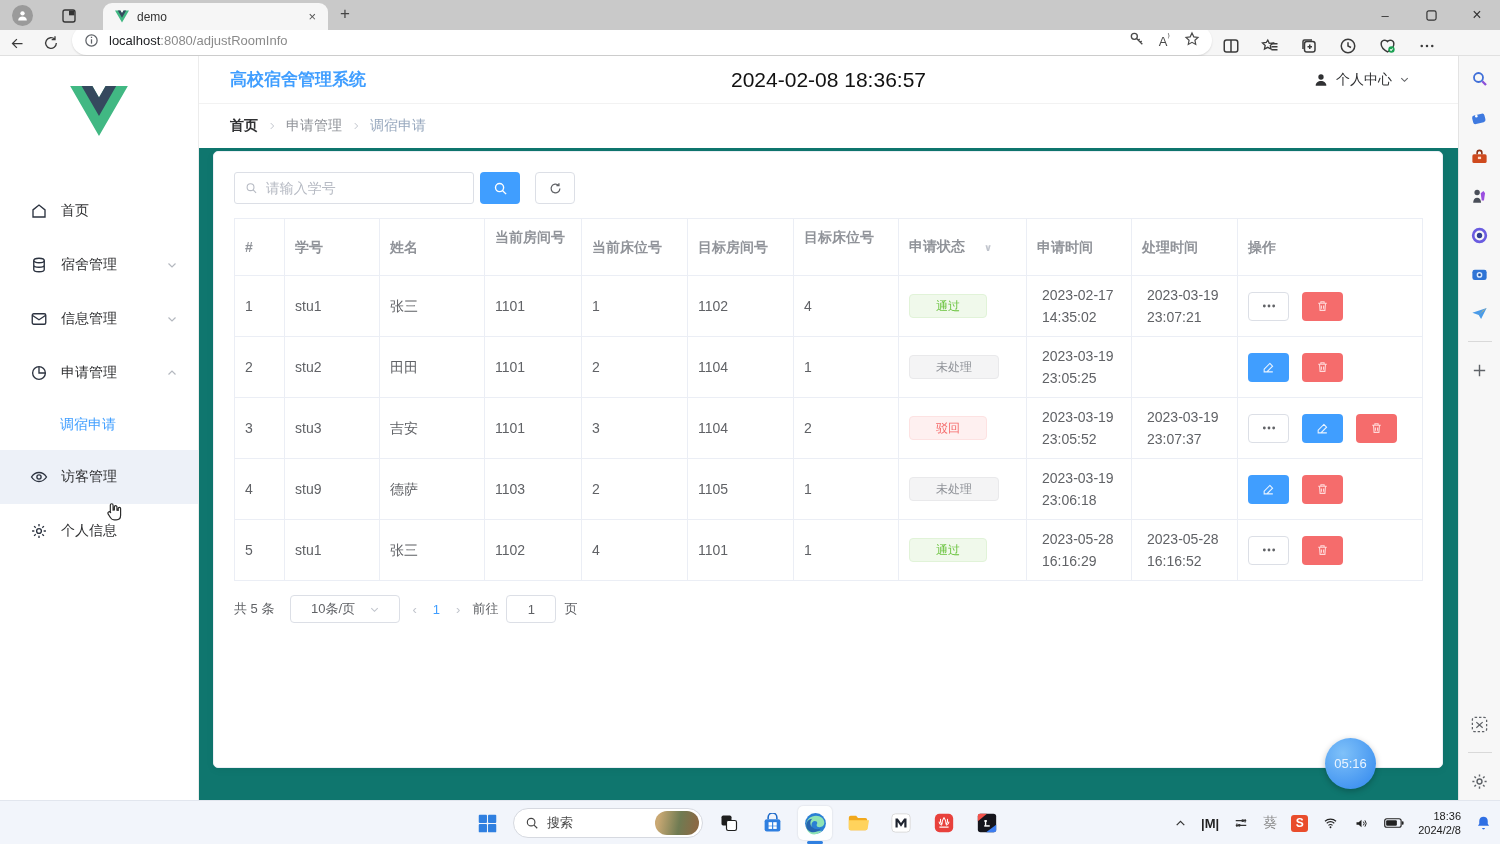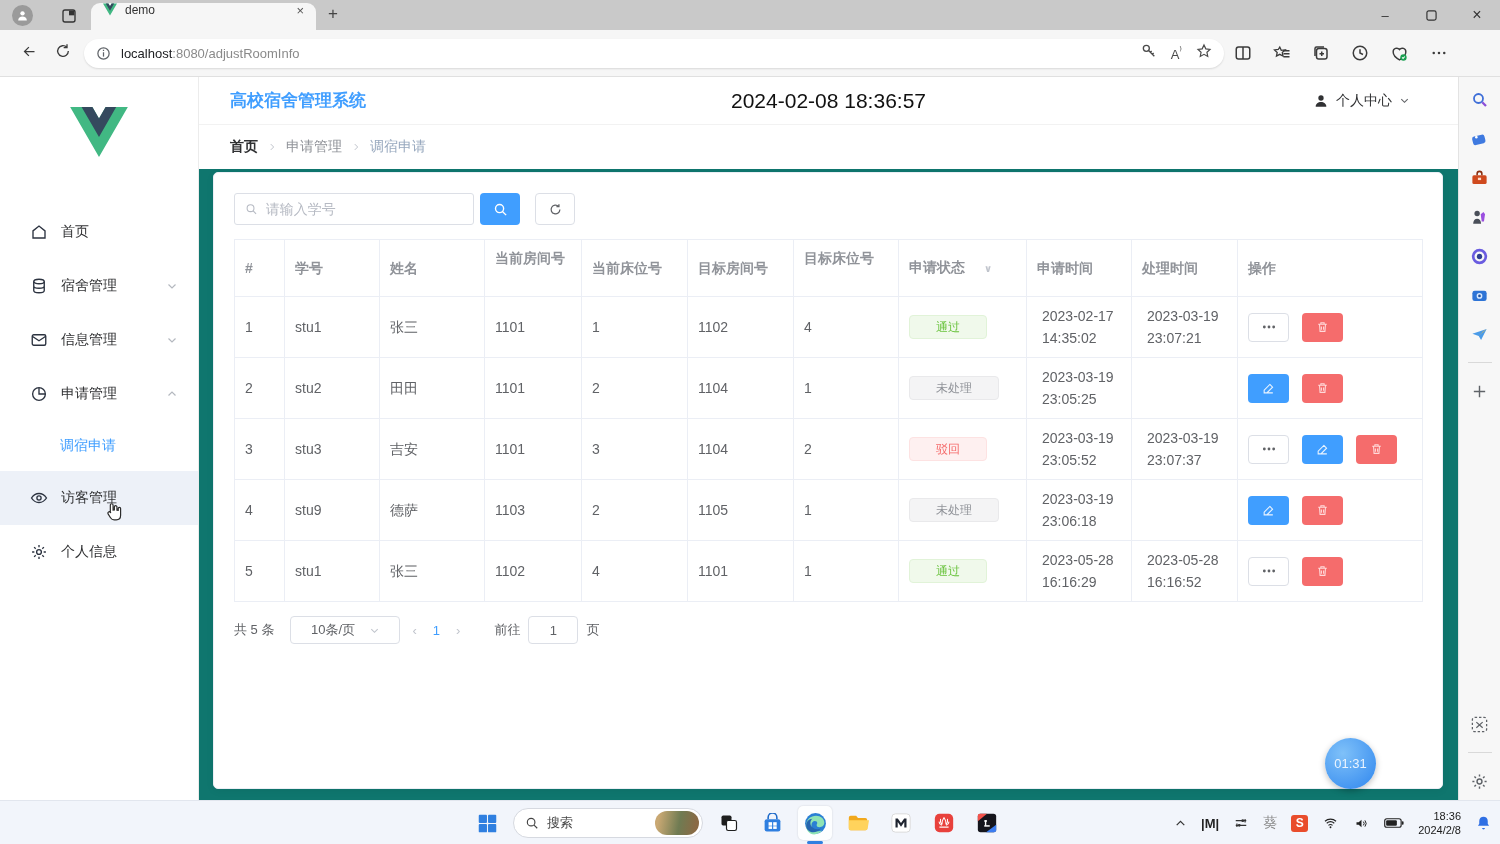--- a/index.html
+++ b/index.html
@@ -4,30 +4,30 @@
 <style>
   * { margin:0; padding:0; box-sizing:border-box; }
   html,body { width:1500px; height:844px; overflow:hidden;
     font-family:"Liberation Sans","DejaVu Sans",sans-serif; }
   .window { width:1500px; height:844px; display:flex; flex-direction:column; background:#fff; position:relative; }
 
   
   .tabbar { height:30px; background:#c9c9c9; display:flex; align-items:flex-end; position:relative; }
   .tabbar .avatar { width:21px; height:21px; border-radius:50%; background:#9a9a9a; margin:0 10px 4px 12px; display:flex; align-items:center; justify-content:center; }
   .tabbar .ws-icon { width:16px; height:16px; margin:0 8px 6px 18px; }
-  .tab { width:225px; height:27px; background:#f6f6f6; border-radius:9px 9px 0 0; display:flex; align-items:flex-start; padding:0 8px 0 12px; margin-left:6px; }
+  .tab { width:225px; height:27px; background:#f6f6f6; border-radius:9px 9px 0 0; display:flex; align-items:center; padding:0 8px 0 12px; margin-left:18px; }
   .tab .favicon { width:14px; height:13px; margin-right:8px; }
   .tab .tab-title { font-size:12px; color:#333; flex:1; }
   .tab .tab-close { font-size:13px; color:#555; padding:0 4px; }
   .newtab-btn { font-size:17px; color:#444; margin:0 0 6px 12px; }
   .win-controls { position:absolute; right:0; top:0; height:30px; display:flex; }
   .win-controls span { width:46px; height:30px; display:flex; align-items:center; justify-content:center; color:#333; font-size:13px; }
 
   
-  .toolbar { height:47px; background:#f6f6f6; display:flex; align-items:center; border-bottom:1px solid #e0e0e0;padding-left:12px; }
+  .toolbar { height:26px; background:#f6f6f6; display:flex; align-items:flex-end; border-bottom:1px solid #e0e0e0; }
   .nav-ic { width:34px; text-align:center; color:#3b3b3b; }
   .addr { flex:0 0 1140px; height:29px; background:#fff; border-radius:15px; box-shadow:0 1px 2px rgba(0,0,0,.12); display:flex; align-items:center; padding:0 12px; margin-left:4px; }
   .addr .url { font-size:13px; color:#202124; margin-left:10px; flex:1; }
   .addr .url .url-dim { color:#8a8a8a; }
   .addr .pill-ic { margin-left:14px; color:#4a4a4a; }
   .tb-right { display:flex; align-items:center; margin-left:10px; gap:21px; color:#3b3b3b; }
 
   
   .app { flex:1; display:flex; min-height:0; background:#fff; }
 
@@ -86,21 +86,21 @@
   .btn-more { background:#fff; border-color:#dcdfe6; color:#606266; }
   .btn-edit { background:#409eff; color:#fff; }
   .btn-del { background:#f56c6c; color:#fff; }
 
   
   .pager { display:flex; align-items:center; margin-top:14px; font-size:13px; color:#606266; }
   .pg-total { margin-right:16px; }
   .pg-size { width:110px; height:28px; border:1px solid #dcdfe6; border-radius:4px; display:flex; align-items:center; justify-content:center; gap:14px; color:#606266; cursor:pointer; }
   .pg-arrow { color:#c0c4cc; padding:0 12px; font-size:13px; }
   .pg-cur { color:#409eff; padding:0 4px; }
-  .pg-goto { display:flex; align-items:center; gap:8px; margin-left:22px; }
+  .pg-goto { display:flex; align-items:center; gap:8px; }
   .pg-goto input { width:50px; height:28px; border:1px solid #dcdfe6; border-radius:4px; text-align:center; font-size:13px; color:#606266; outline:none; }
 
   
   .edge-rail { width:42px; background:#f7f7f7; border-left:1px solid #e3e3e3; display:flex; flex-direction:column; align-items:center; padding-top:12px; gap:17px; }
   .rail-ic { width:22px; height:22px; display:flex; align-items:center; justify-content:center; }
   .rail-div { width:24px; border-top:1px solid #d9d9d9; }
   .rail-spacer { flex:1; }
 
   
   .recorder { position:absolute; left:1325px; top:738px; width:51px; height:51px; border-radius:50%;
@@ -596,21 +596,21 @@
       <span class="rail-ic" style="margin-bottom:8px;">
           <svg width="19" height="19" viewBox="0 0 24 24">
             <circle cx="12" cy="12" r="3.1" fill="none" stroke="#5f6368" stroke-width="1.8"></circle>
             <path d="M12 3v2.6M12 18.4V21M3 12h2.6M18.4 12H21M5.6 5.6l1.9 1.9M16.5 16.5l1.9 1.9M18.4 5.6l-1.9 1.9M7.5 16.5l-1.9 1.9" stroke="#5f6368" stroke-width="1.8"></path>
           </svg>
         </span>
     </div>
   </div>
 
   <div class="recorder">
-    <span>01:31</span>
+    <span>05:16</span>
   </div>
 
   <svg class="cursor" viewBox="0 0 24 26">
     <path d="M8 14V5.5a1.5 1.5 0 0 1 3 0V11l1.4-.2V7.5a1.4 1.4 0 0 1 2.8 0V11l1.4.2V9.2a1.3 1.3 0 0 1 2.6 0v7.4c0 2.9-1.9 5-4.7 5h-2.3c-1.8 0-3.1-.9-4-2.3l-2.5-4c-.5-.8-.3-1.8.4-2.3.7-.5 1.6-.3 2.2.4z" fill="#fff" stroke="#2b2b2b" stroke-width="1.3"></path>
   </svg>
 
   <div class="taskbar">
     <div class="tb-center">
       <span class="tk-ic">
         <svg width="21" height="21" viewBox="0 0 24 24">

